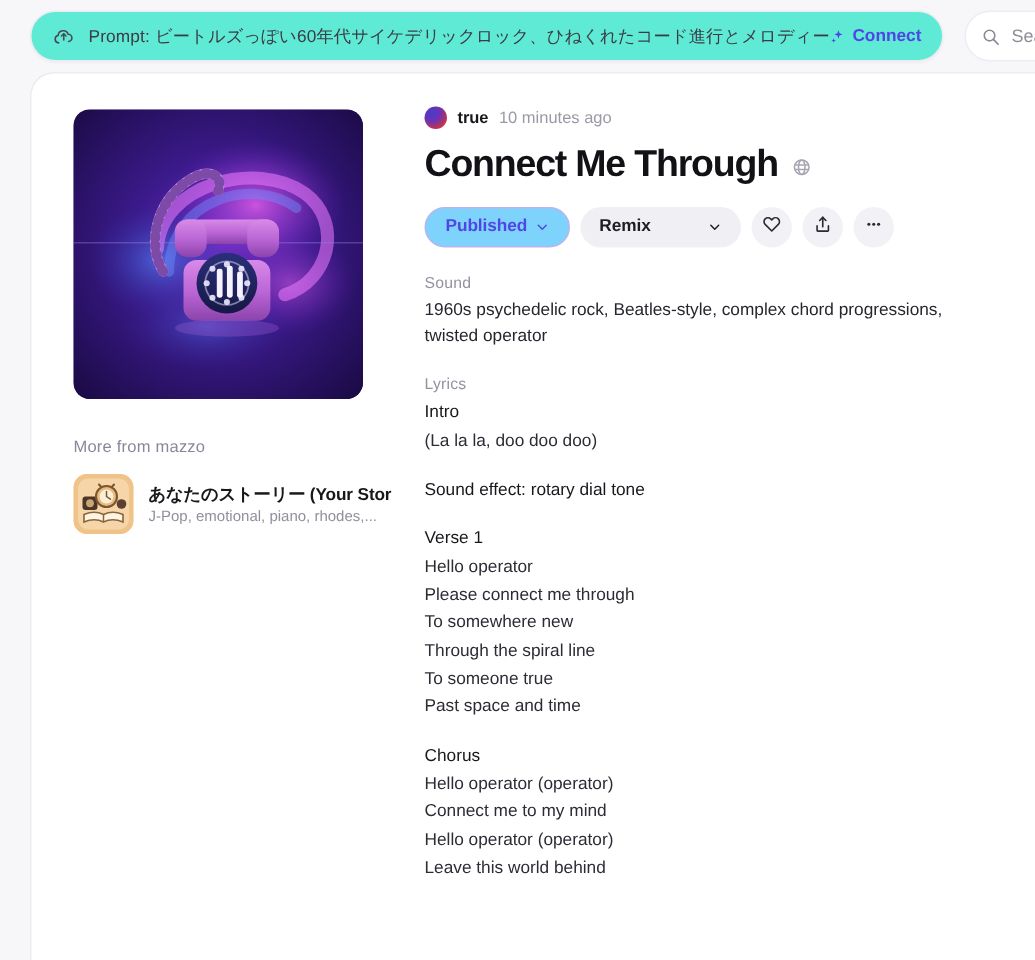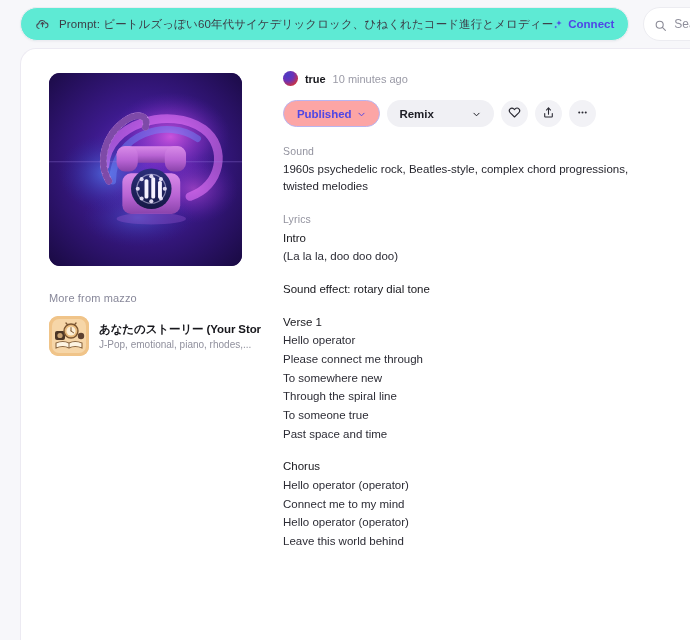--- a/index.html
+++ b/index.html
@@ -251,21 +251,21 @@
     font-family: inherit;
     font-size: 11.5px;
     font-weight: 700;
     cursor: pointer;
     border: 0;
     letter-spacing: -0.05px;
   }
 
   .pill-published {
     border: 1px solid #b9b4f0;
-    background: #fca5a5;
+    background: #7dd3fc;
     color: #4f46e5;
   }
 
   .pill-remix {
     background: #f0f0f4;
     color: #1d1d24;
     min-width: 88px;
     justify-content: center;
     gap: 38px;
   }
@@ -469,20 +469,30 @@
   </div>
 
   <div class="right-col">
 
     <div class="byline">
       <span class="avatar"></span>
       <span class="author">true</span>
       <span class="timestamp">10 minutes ago</span>
     </div>
 
+    <div class="title-row">
+      <h1 class="song-title">Connect Me Through</h1>
+      <span class="globe-icon">
+        <svg viewBox="0 0 24 24" fill="none" stroke="currentColor" stroke-width="1.9" width="13" height="13">
+          <circle cx="12" cy="12" r="9"></circle>
+          <ellipse cx="12" cy="12" rx="4" ry="9"></ellipse>
+          <path d="M3.4 9.2h17.2M3.4 14.8h17.2"></path>
+        </svg>
+      </span>
+    </div>
 
     <div class="actions">
 
       <button class="pill pill-published">
         <span>Published</span>
         <span class="chev">
           <svg viewBox="0 0 24 24" fill="none" stroke="currentColor" stroke-width="2.6" stroke-linecap="round" stroke-linejoin="round" width="9" height="9">
             <path d="M5 8.5 12 15.5 19 8.5"></path>
           </svg>
         </span>
@@ -523,21 +533,21 @@
               <circle cx="18" cy="12" r="1.9"></circle>
           </svg>
         </span>
       </button>
 
     </div>
 
 
     <div class="section">
       <div class="section-label">Sound</div>
-      <div class="section-value">1960s psychedelic rock, Beatles-style, complex chord progressions, twisted melodies</div>
+      <div class="section-value">1960s psychedelic rock, Beatles-style, complex chord progressions, twisted operator</div>
     </div>
 
     <div class="lyrics">
       <div class="lyrics-label">Lyrics</div>
       <div id="lyrics-body">
           <div class="lyr-head">Intro</div>
           <div class="lyr-line">(La la la, doo doo doo)</div>
           <div class="lyr-gap"></div>
           <div class="lyr-head">Sound effect: rotary dial tone</div>
           <div class="lyr-gap"></div>

